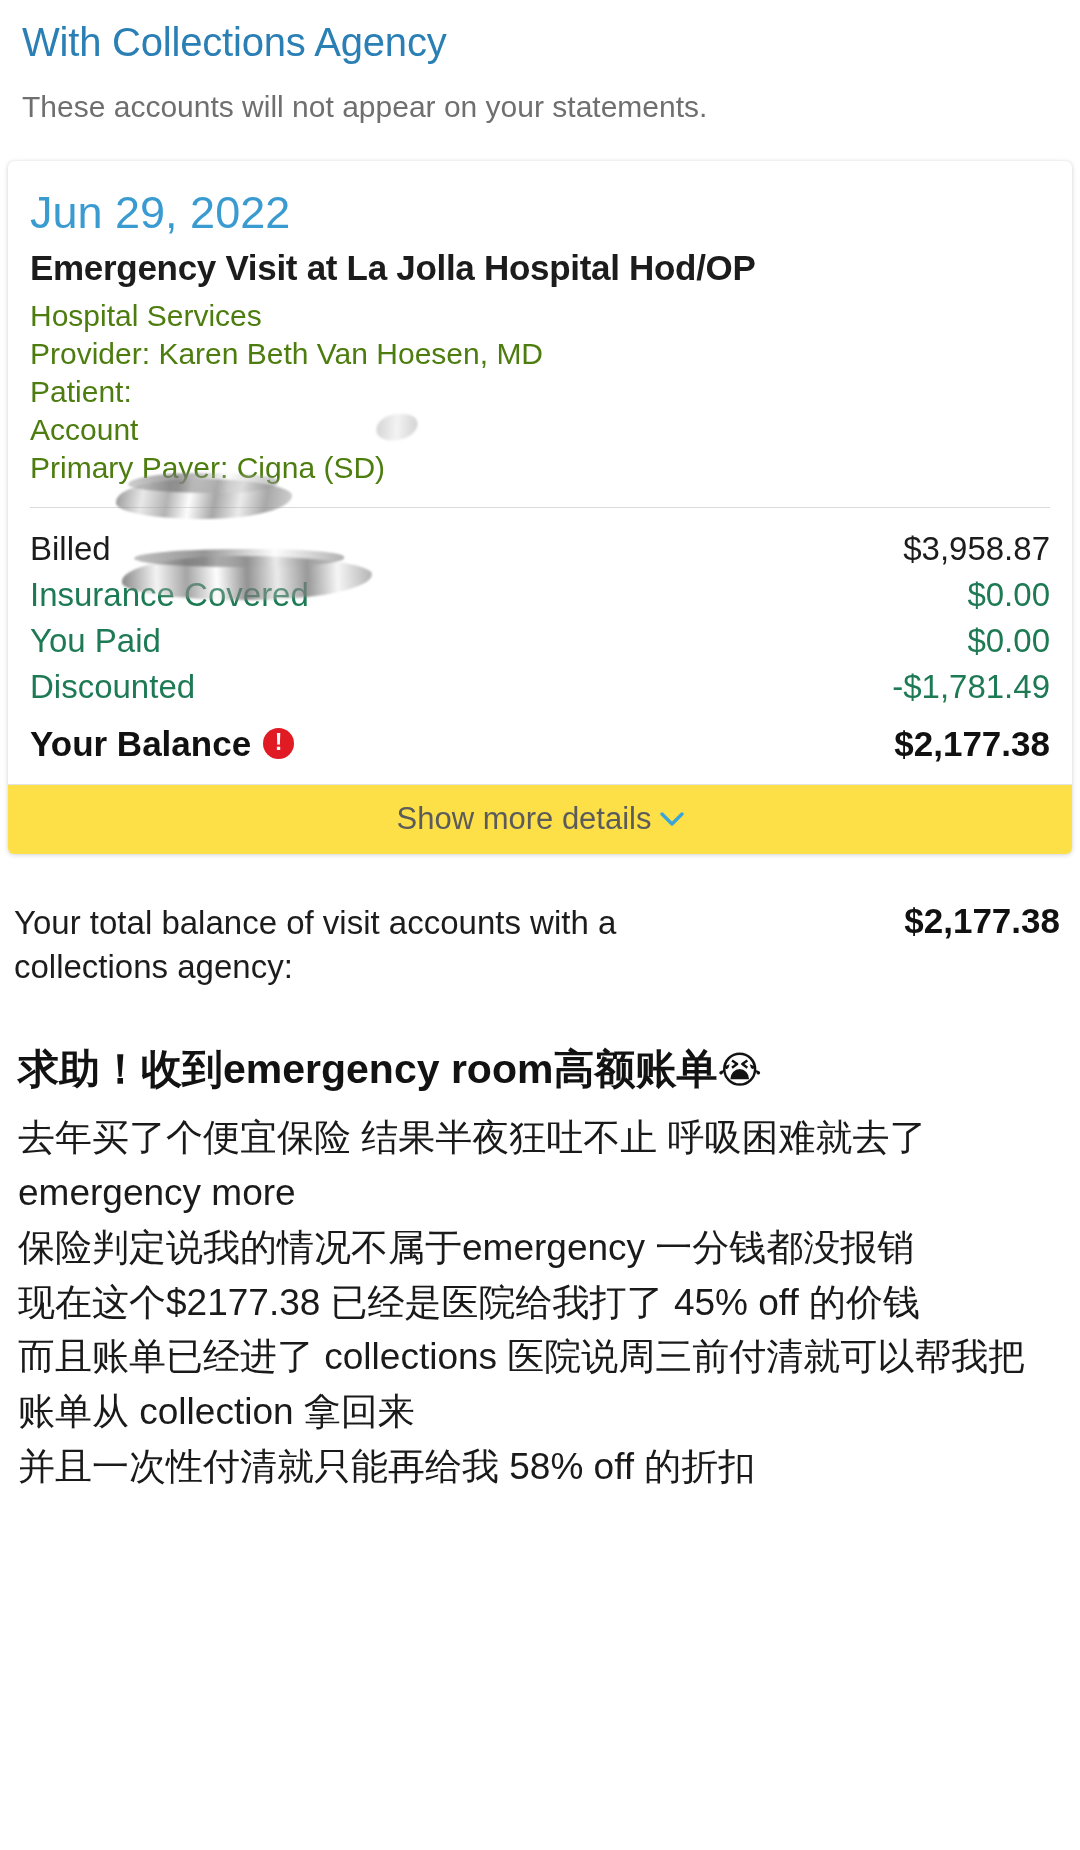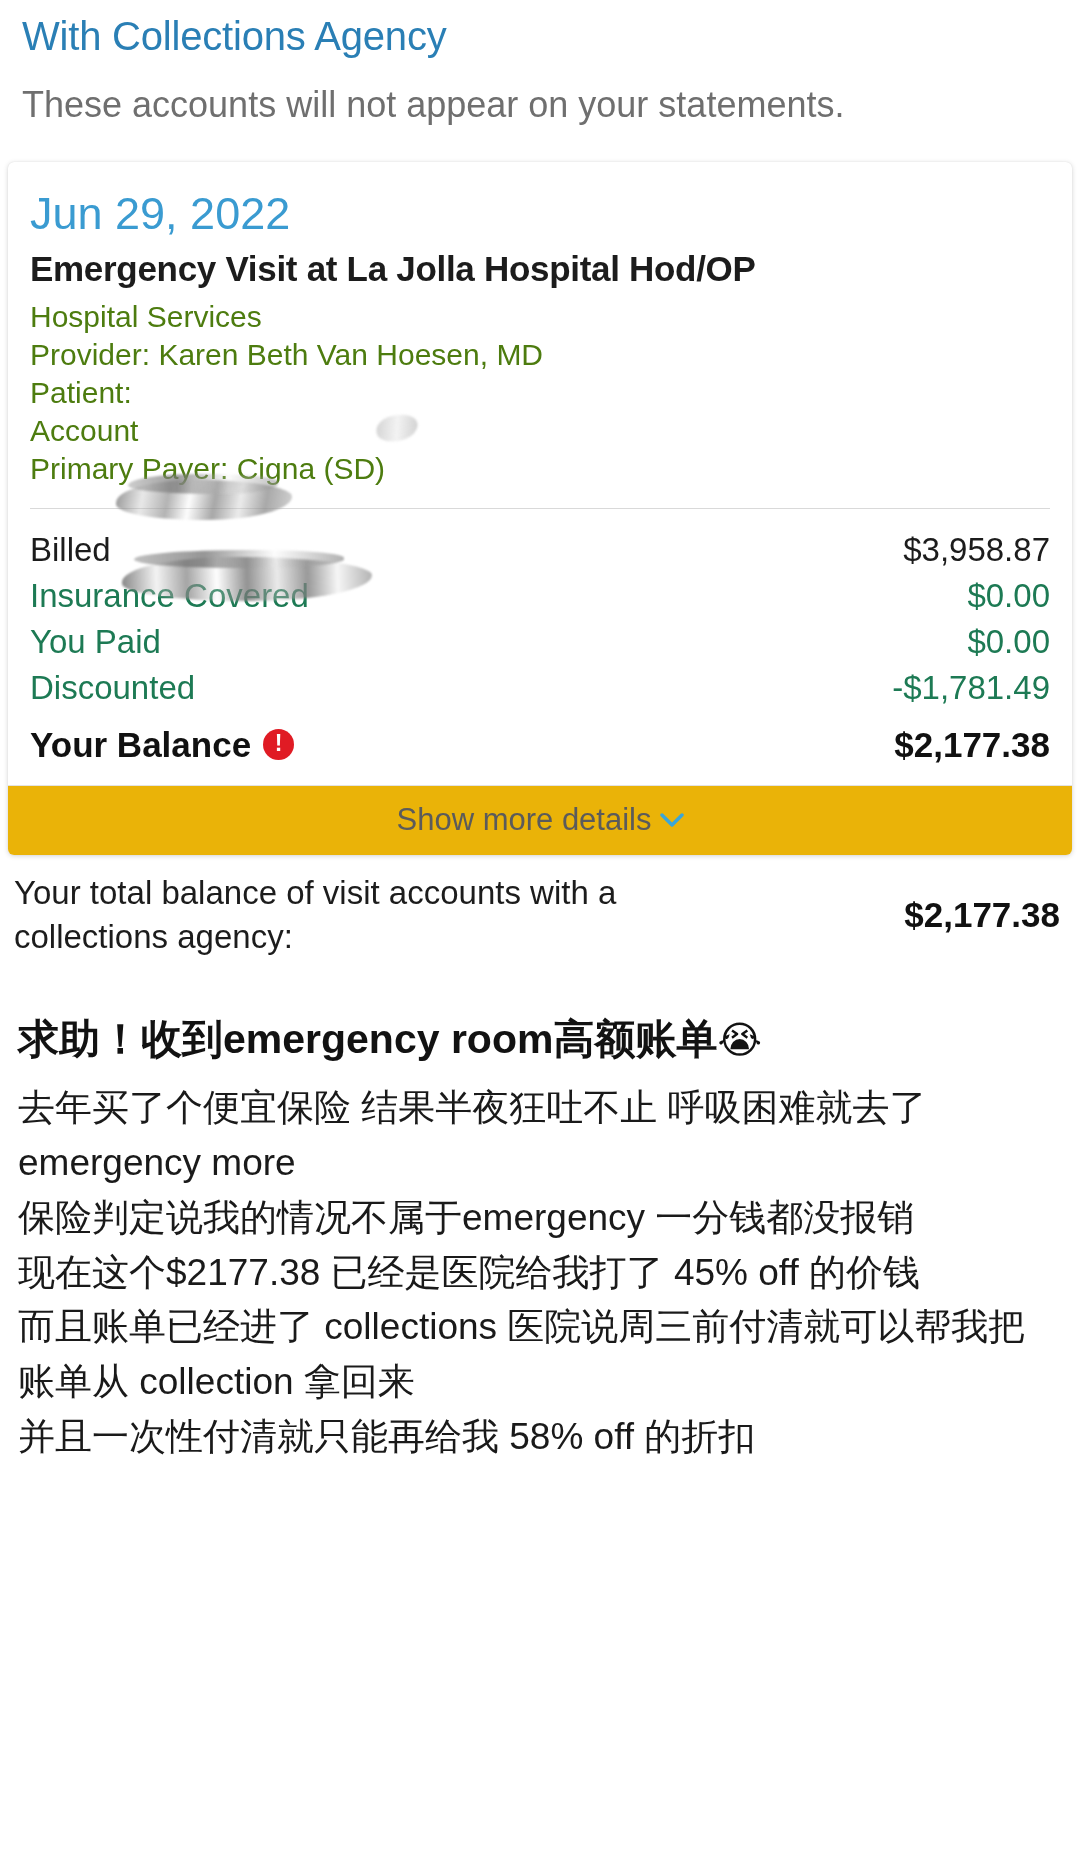--- a/index.html
+++ b/index.html
@@ -11,33 +11,33 @@
     width: 1080px;
     height: 1850px;
     font-family: "Liberation Sans", "DejaVu Sans", sans-serif;
     color: #1a1a1a;
     overflow: hidden;
     position: relative;
   }
 
   
   .page-header {
-    padding: 14px 22px 0 22px;
+    padding: 20px 22px 0 22px;
   }
   .section-title {
     color: #2a7fb5;
     font-size: 40px;
     line-height: 1.12;
     font-weight: 400;
     letter-spacing: -0.2px;
     margin: 0;
   }
   .section-sub {
     color: #6f6f6f;
-    font-size: 36px;
+    font-size: 30px;
     line-height: 1.2;
     margin: 24px 0 0 0;
     font-weight: 400;
   }
 
   
   .card {
     margin: 36px 8px 0 8px;
     background: #ffffff;
     border-radius: 6px;
@@ -172,21 +172,21 @@
     font-size: 23px;
     font-weight: 700;
     line-height: 1;
     font-family: "Liberation Sans", sans-serif;
     transform: translateY(-1px);
   }
 
   
   .card-footer {
     border-top: 1px solid #e3e3e3;
-    background: #eab308;
+    background: #fde047;
     padding: 18px 0 20px 0;
     display: flex;
     align-items: center;
     justify-content: center;
     gap: 8px;
     text-align: center;
   }
   .show-more-label {
     color: #5b5b5b;
     font-size: 31px;
@@ -194,23 +194,23 @@
   }
   .chevron {
     display: inline-block;
     width: 24px;
     height: 14px;
   }
 
   
   .total-summary {
     display: flex;
-    align-items: center;
+    align-items: flex-start;
     justify-content: space-between;
-    padding: 16px 20px 0 14px;
+    padding: 47px 20px 0 14px;
     gap: 20px;
   }
   .total-summary .text {
     font-size: 33px;
     line-height: 1.33;
     color: #1c1c1c;
     max-width: 660px;
   }
   .total-summary .amt {
     font-size: 35px;

